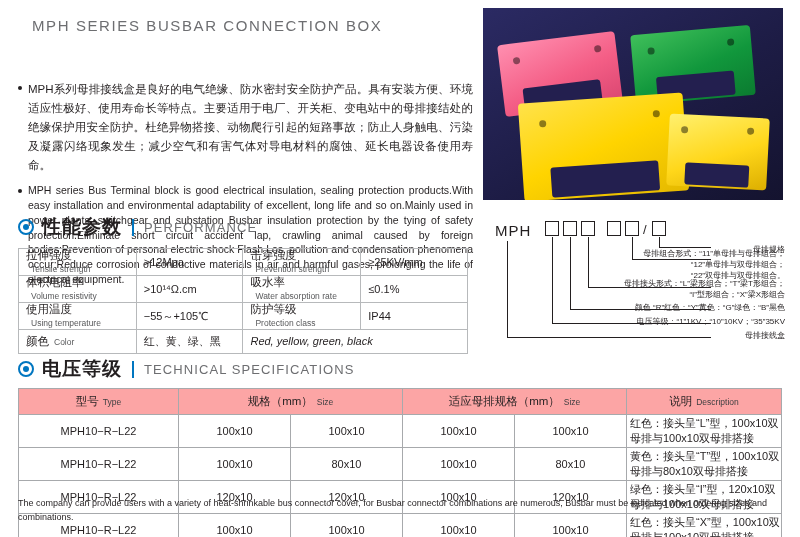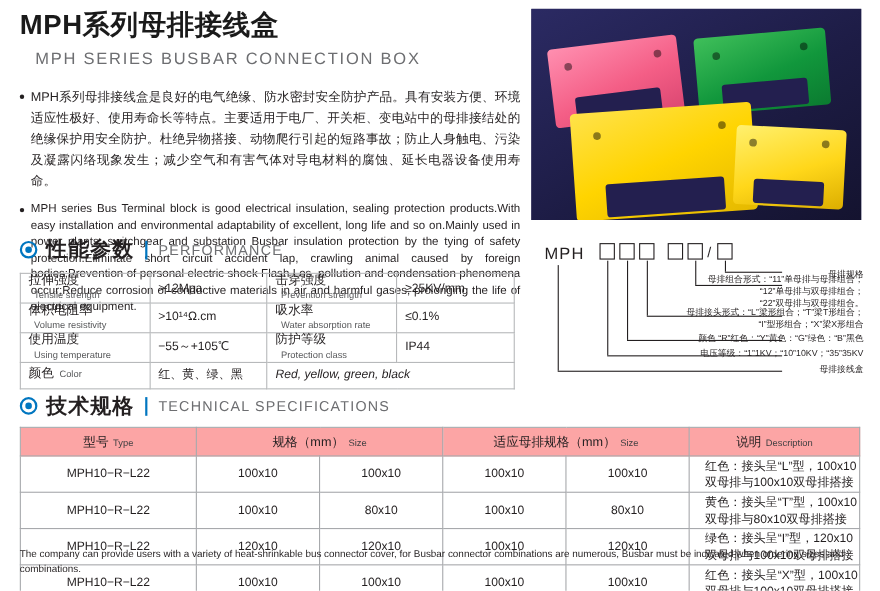--- a/index.html
+++ b/index.html
@@ -243,21 +243,21 @@
   }
   .spec-table td {
     border: 1px solid #a7a9ac;
     height: 24px;
     text-align: center;
     font-size: 11px;
     color: #231f20;
   }
   .spec-table td.desc {
     text-align: left;
-    padding-left: 14px;
+    padding-left: 3px;
     margin-top: 24px;
   }
   .th-en { font-size: 8.5px; color: #414042; margin-left: 4px; }
   .col-type { width: 160px; }
   .col-size { width: 112px; }
   .col-size2 { width: 112px; }
   .col-fit { width: 112px; }
   .col-fit2 { width: 112px; }
 
   
@@ -276,21 +276,20 @@
     font-size: 9px;
     color: #231f20;
     line-height: 1.5;
     margin-top: 2px;
   }
 </style>
 </head>
 <body>
 
 <div class="header">
-  <div class="title-cn">MPH系列母排接线盒</div>
   <div class="title-en">MPH SERIES BUSBAR CONNECTION BOX</div>
 </div>
 
 <div class="product-photo">
   <div class="pp-grad"></div>
   <div class="clip clip-pink">
     <div class="body"></div>
     <div class="notch"></div>
     <div class="hole" style="left:14px; top:14px;"></div>
     <div class="hole" style="left:96px; top:12px;"></div>
@@ -413,21 +412,21 @@
 “22”双母排与双母排组合。</div>
   <div class="code-note right-align" style="top:66px; white-space:pre-line;">母排接头形式：“L”梁形组合；“T”梁T形组合；
 “I”型形组合；“X”梁X形组合</div>
   <div class="code-note right-align" style="top:90px;">颜色 “R”红色：“Y”黄色：“G”绿色：“B”黑色</div>
   <div class="code-note right-align" style="top:104px;">电压等级：“1”1KV；“10”10KV；“35”35KV</div>
   <div class="code-note right-align" style="top:118px;">母排接线盒</div>
 </div>
 
 <div class="section-head" style="left:18px; top:356px;">
   <div class="sec-icon"></div>
-  <div class="sec-cn">技术规格</div>
+  <div class="sec-cn">电压等级</div>
   <div class="sec-bar"></div>
   <div class="sec-en">TECHNICAL SPECIFICATIONS</div>
 </div>
 
 <table class="spec-table">
   <thead>
     <tr>
       <th class="col-type">
         <span>型号</span><span class="th-en">Type</span>
       </th>

